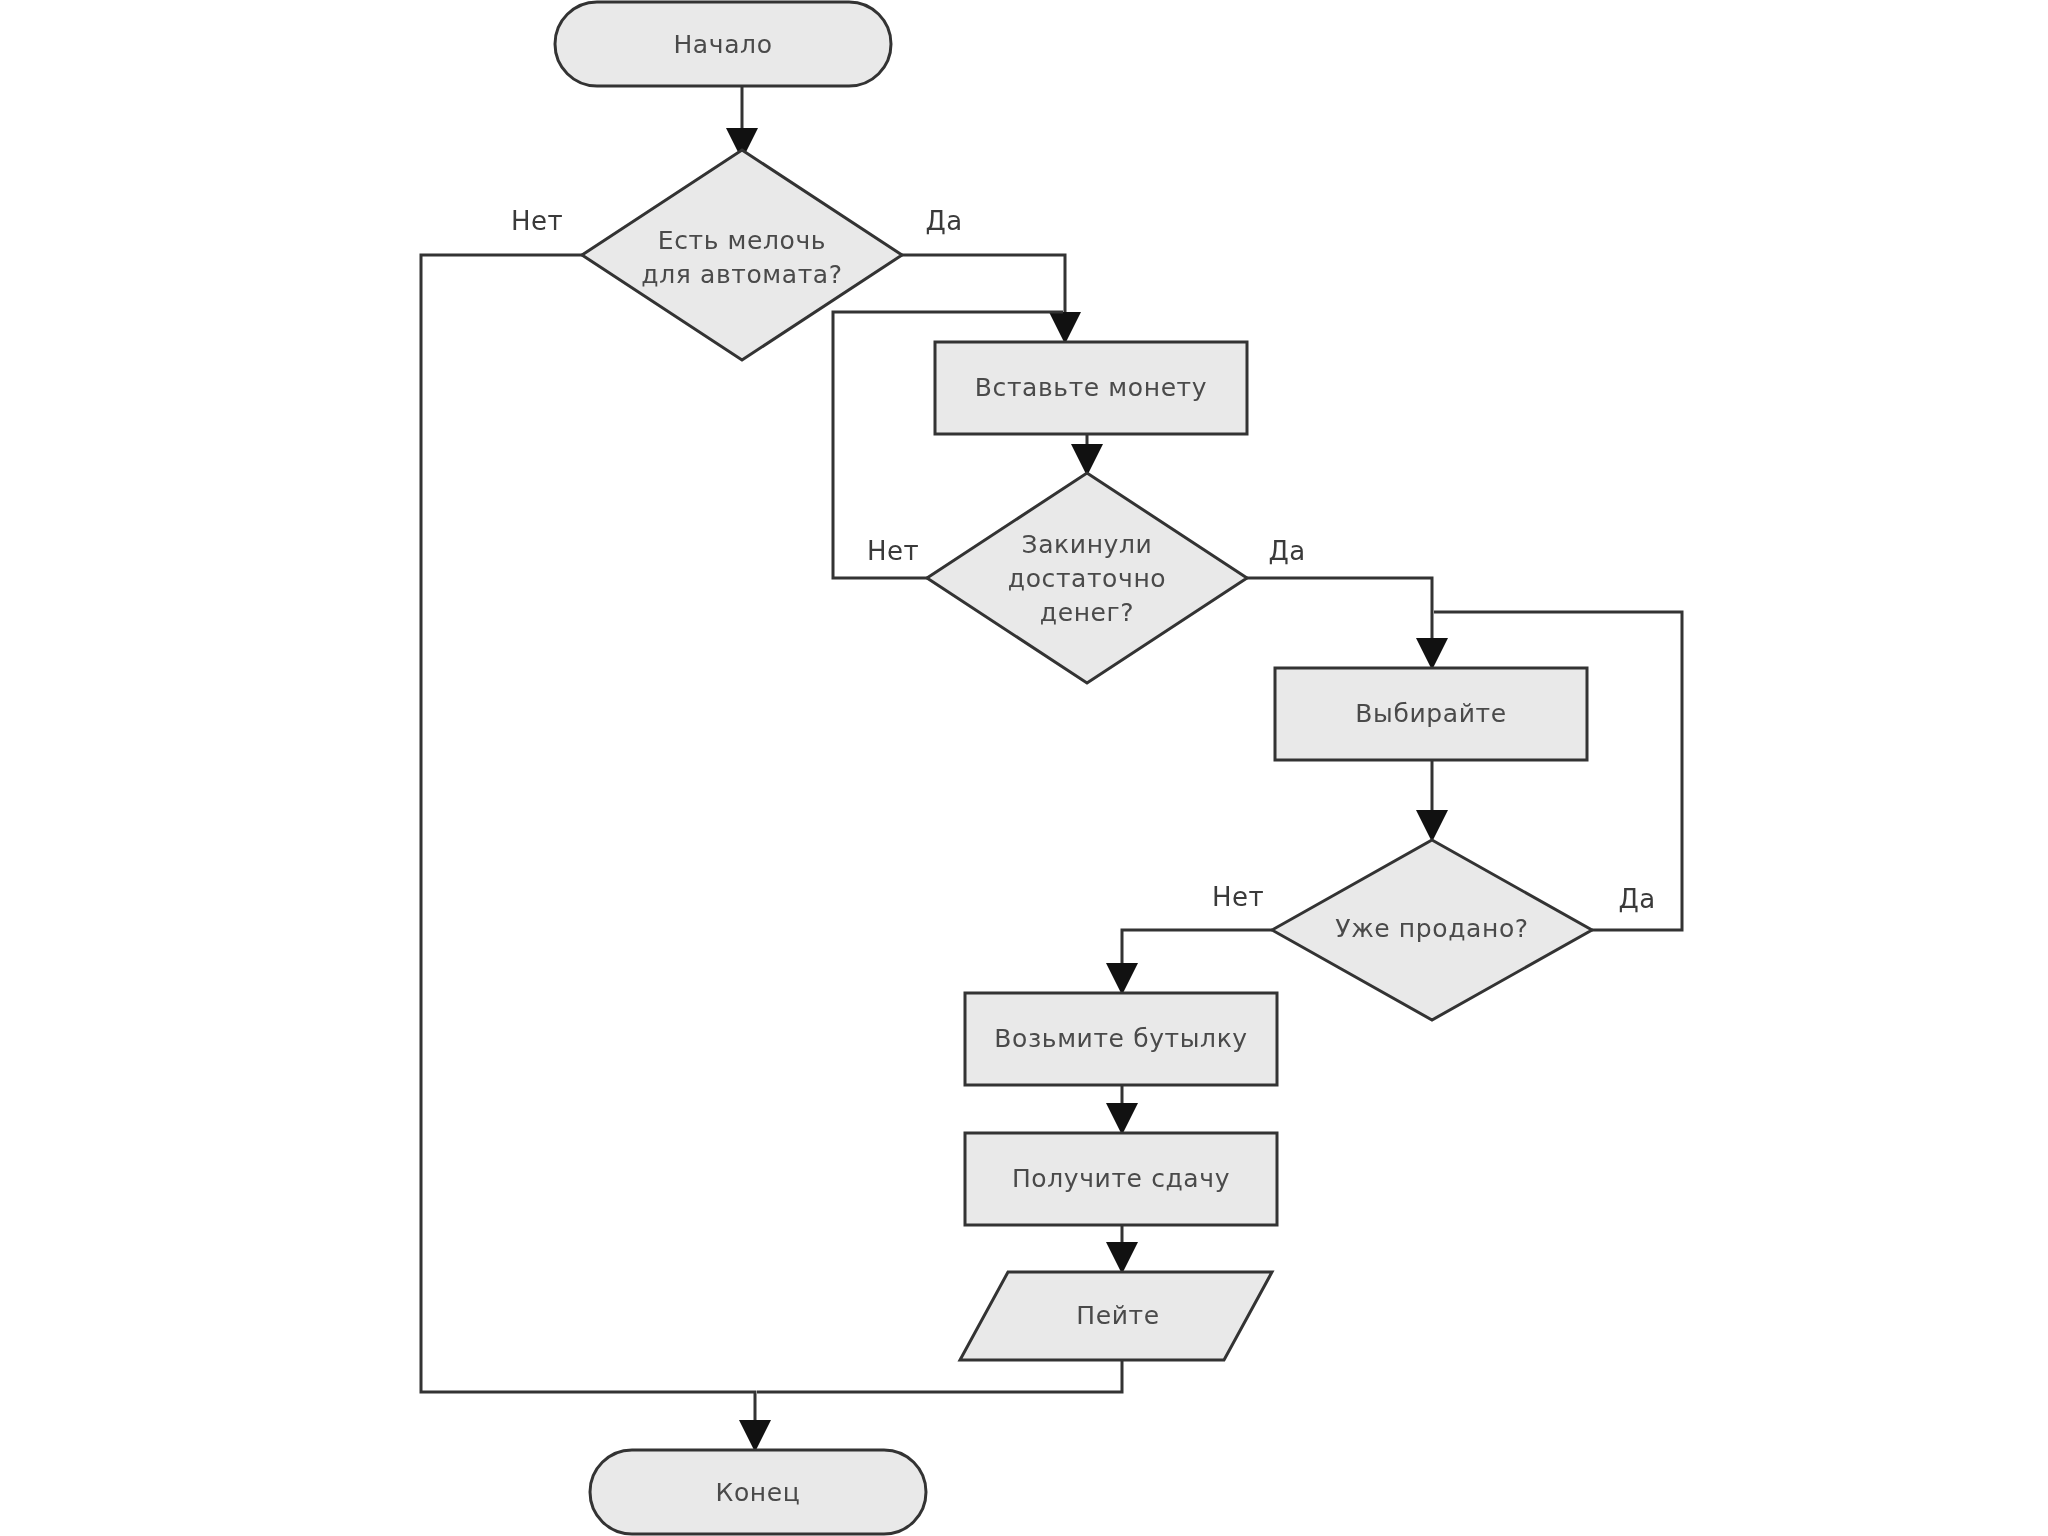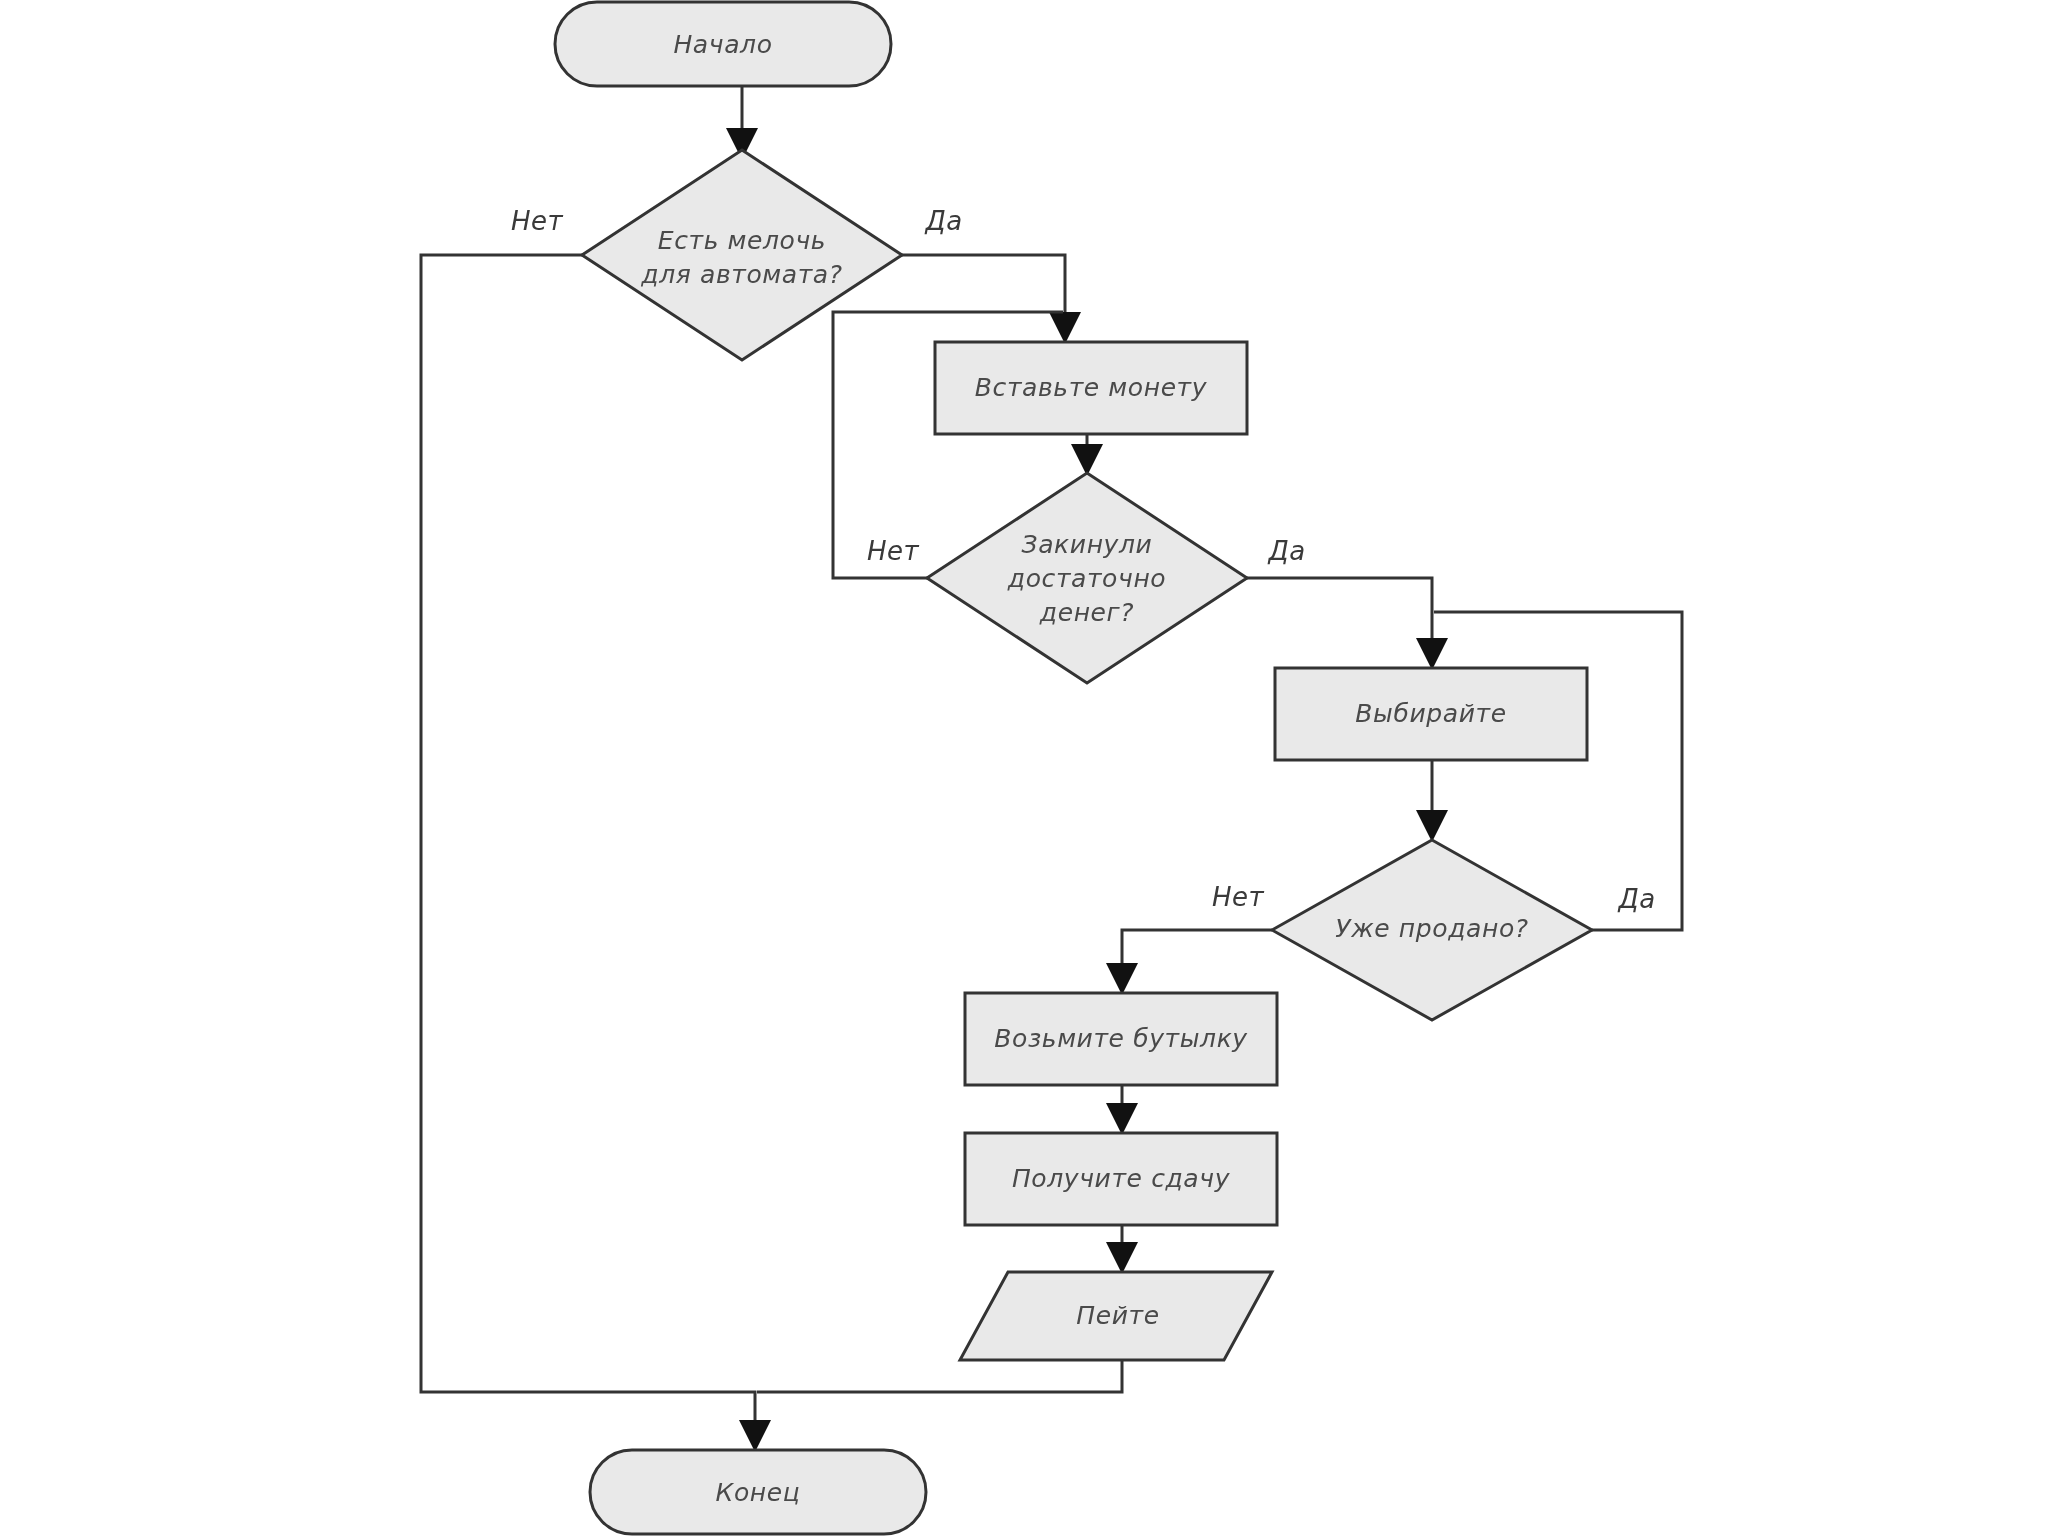--- a/index.html
+++ b/index.html
@@ -11,21 +11,20 @@
     width: 2048px;
     height: 1536px;
     font-family: "DejaVu Sans", sans-serif;
     overflow: hidden;
   }
   #flowchart-root {
     position: relative;
     width: 2048px;
     height: 1536px;
     background: #ffffff;
-    font-style: italic;
   }
   svg#flow-svg {
     display: block;
     width: 2048px;
     height: 1536px;
   }
   .node-shape {
     fill: #e9e9e9;
     stroke: #333333;
     stroke-width: 3;

